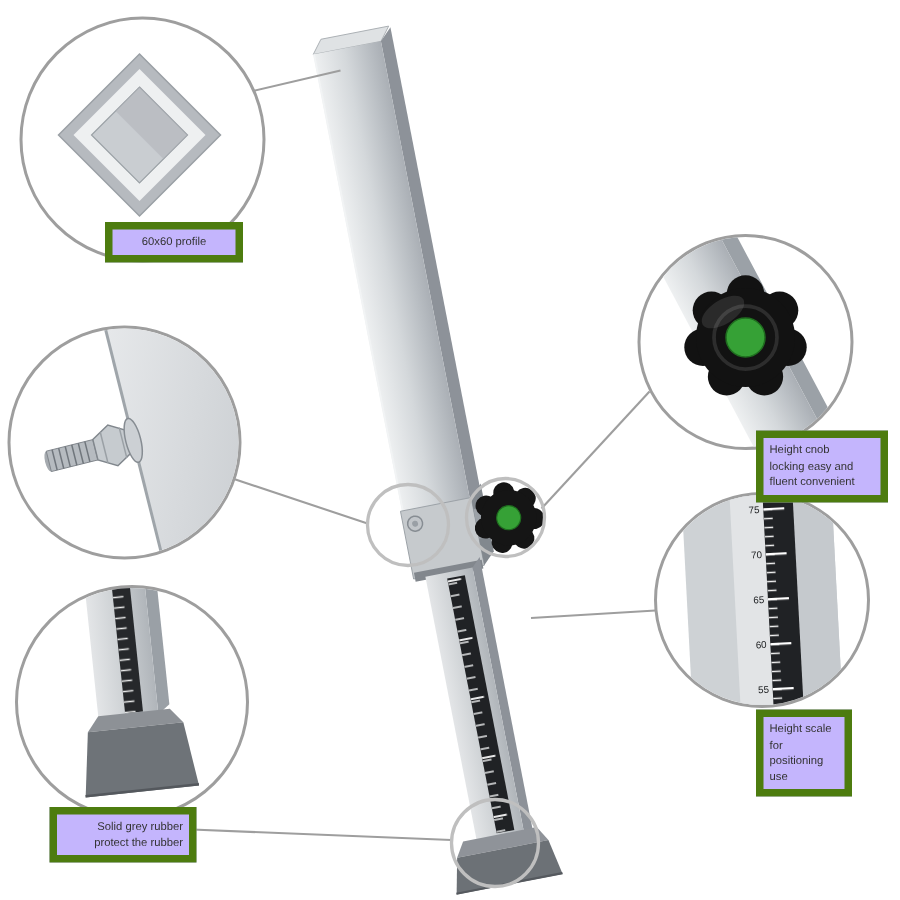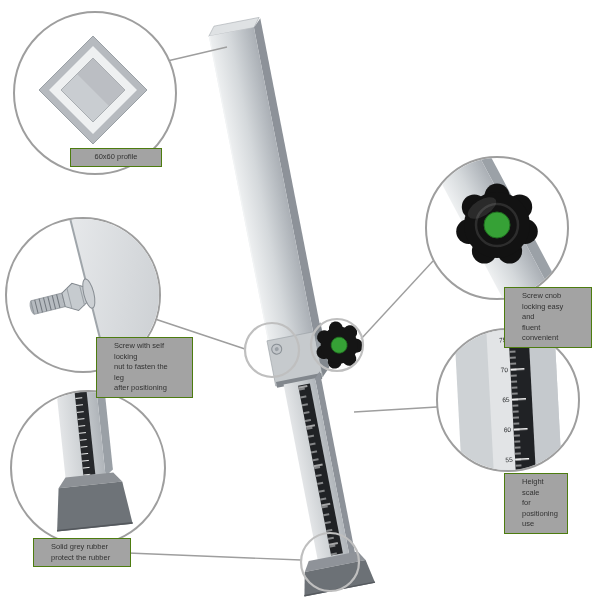--- a/index.html
+++ b/index.html
@@ -2,22 +2,22 @@
 <html><head>
 <meta charset="utf-8">
 <style>
   html,body{margin:0;padding:0;background:#fff;}
   .stage{
     position:relative;width:600px;height:600px;background:#fff;
     font-family:"Liberation Sans",sans-serif;overflow:hidden;
   }
   .stage svg{position:absolute;left:0;top:0;}
   .label{
-    position:absolute;background:#a3a3a3;border:1px solid #4d7c0f;
-    font-size:7.5px;line-height:1.4;color:#333;padding:3px 17px;
+    position:absolute;background:#c4b5fd;border:5px solid #4d7c0f;
+    font-size:7.5px;line-height:1.4;color:#333;padding:3px 4px;
     box-sizing:border-box;
   }
 </style>
 </head>
 <body>
 
 <div class="stage">
 <svg width="600" height="600" viewBox="0 0 600 600">
   <defs>
     <linearGradient id="gradTube" x1="0" y1="0" x2="1" y2="0">
@@ -209,33 +209,28 @@
         <text x="1.5" y="62">55</text>
       </g>
     </g>
   </g>
 </svg>
 
 <div class="label" style="left:70px;top:148px;width:92px;text-align:center">
   <div>60x60 profile</div>
 </div>
 
-<div class="label" style="left:96px;top:337px;width:97px">
-  <div>Screw with self locking</div>
-  <div>nut to fasten the leg</div>
-  <div>after positioning</div>
-</div>
-
-<div class="label" style="left:33px;top:538px;width:98px;text-align:left">
+
+<div class="label" style="left:33px;top:538px;width:98px;text-align:right">
   <div>Solid grey rubber</div>
   <div>protect the rubber</div>
 </div>
 
 <div class="label" style="left:504px;top:287px;width:88px">
-  <div>Screw cnob</div>
+  <div>Height cnob</div>
   <div>locking easy and</div>
   <div>fluent convenient</div>
 </div>
 
 <div class="label" style="left:504px;top:473px;width:64px">
   <div>Height scale</div>
   <div>for positioning use</div>
 </div>
 </div>
 

